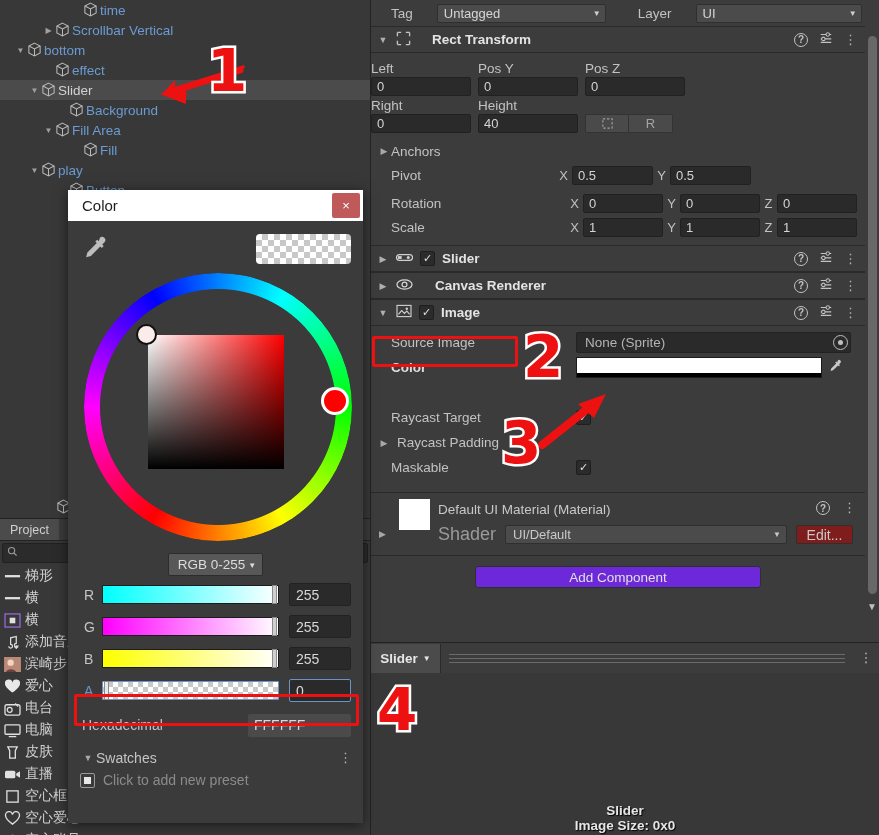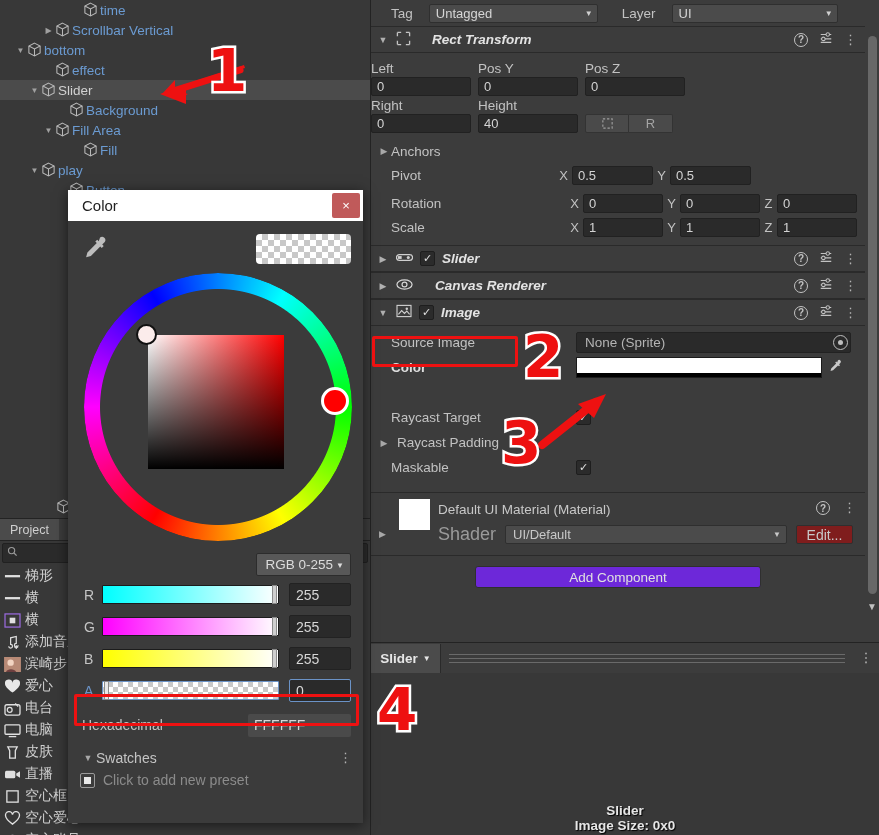--- a/index.html
+++ b/index.html
@@ -124,21 +124,21 @@
   }
   .sv-cursor {
     position: absolute; left: 56px; top: 51px; width: 21px; height: 21px;
     border: 2.2px solid #111; border-radius: 50%; background: #fbeceb;
   }
   .hue-cursor {
     position: absolute; right: 3px; top: 114px; width: 28px; height: 28px;
     border: 3px solid #fff; border-radius: 50%; background: #ff0000;
   }
 
-  .rgbmode-row { display: flex; justify-content: flex-end; margin-top: 2px; }
+  .rgbmode-row { display: flex; justify-content: center; margin-top: 2px; }
   .rgbmode {
     background: #585858; color: #dcdcdc; font-size: 13.5px;
     padding: 3px 6px 3px 9px; border-radius: 2px;
     display: flex; align-items: center; gap: 3px;
     border: 1px solid #2c2c2c;
   }
   .caret-dn { font-size: 8px; position: relative; top: 1px; }
 
   .chan-row { display: flex; align-items: center; height: 27px; margin-top: 5px; }
   .chan-lbl { width: 22px; font-size: 14px; color: #c4c4c4; padding-left: 4px; }
@@ -195,34 +195,34 @@
   
   #inspector {
     position: absolute; left: 370px; top: 0; width: 509px; height: 642px;
     background: #3c3c3c; border-left: 1px solid #232323;
   }
   .insp-scroll { position: absolute; right: 0; top: 0; width: 14px; height: 642px; background: #3c3c3c; }
   .insp-thumb { position: absolute; right: 2px; top: 36px; width: 9px; height: 558px; background: #686868; border-radius: 5px; }
   .insp-scroll-dn { position: absolute; right: 2px; bottom: 30px; color: #c0c0c0; font-size: 10px; }
   .insp-inner { position: absolute; left: 0; top: 0; right: 14px; }
 
-  .tagrow { height: 26px; display: flex; align-items: center; padding-left: 20px; gap: 8px; }
+  .tagrow { height: 26px; display: flex; align-items: center; padding-left: 20px; gap: 16px; }
   .field-label { color: #c2c2c2; font-size: 13.5px; }
   .dropdown {
     background: #4b4b4b; border: 1px solid #2f2f2f; border-radius: 2px; height: 19px;
     display: flex; align-items: center; padding: 0 4px 0 6px; color: #d6d6d6; font-size: 13px;
   }
   .dropdown .arrow { margin-left: auto; font-size: 8px; color: #d0d0d0; }
 
   .comp-hdr {
     height: 27px; display: flex; align-items: center; gap: 7px; padding-left: 6px;
     background: #3c3c3c; border-top: 1px solid #2a2a2a; border-bottom: 1px solid #2a2a2a;
   }
   .comp-hdr .foldtri { color: #b0b0b0; font-size: 9px; width: 12px; text-align: center; }
-  .comp-title { color: #e3e3e3; font-size: 13.5px; font-weight: bold; font-style: italic; }
+  .comp-title { color: #e3e3e3; font-size: 13.5px; font-weight: bold; }
   .comp-icons { margin-left: auto; display: flex; align-items: center; gap: 11px; padding-right: 9px; }
   .ico-help {
     width: 14px; height: 14px; border-radius: 50%; border: 1.6px solid #c2c2c2;
     color: #c2c2c2; font-size: 10px; font-weight: bold; display:flex; align-items:center; justify-content:center;
   }
   .chk {
     width: 15px; height: 15px; background: #2b2b2b; border: 1px solid #1e1e1e;
     border-radius: 2px; display: flex; align-items: center; justify-content: center;
     color: #e0e0e0; font-size: 11px;
   }

